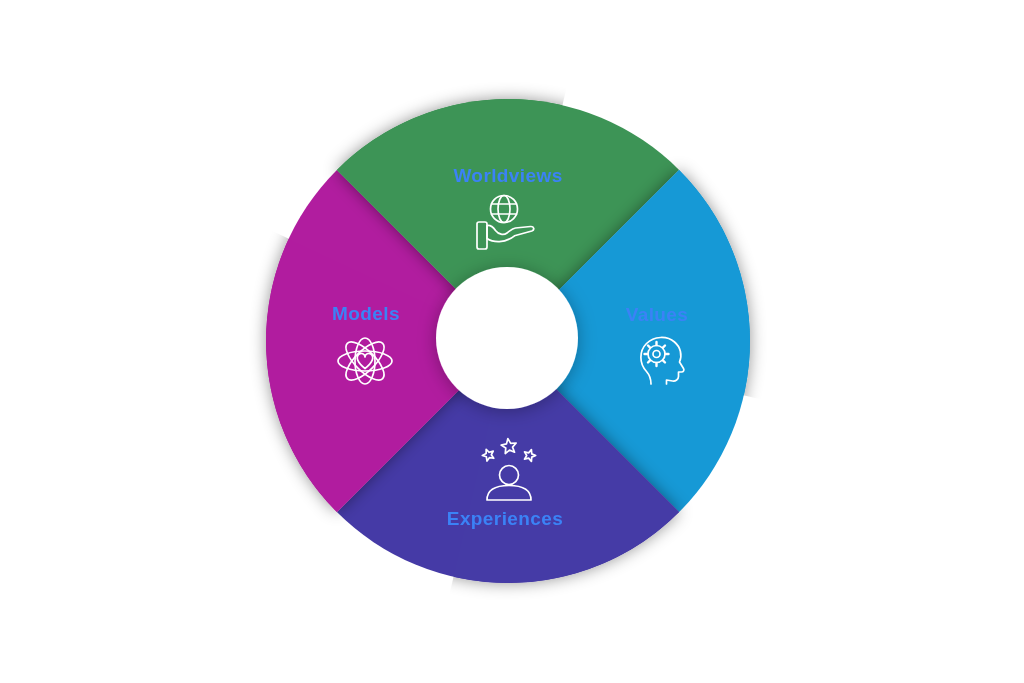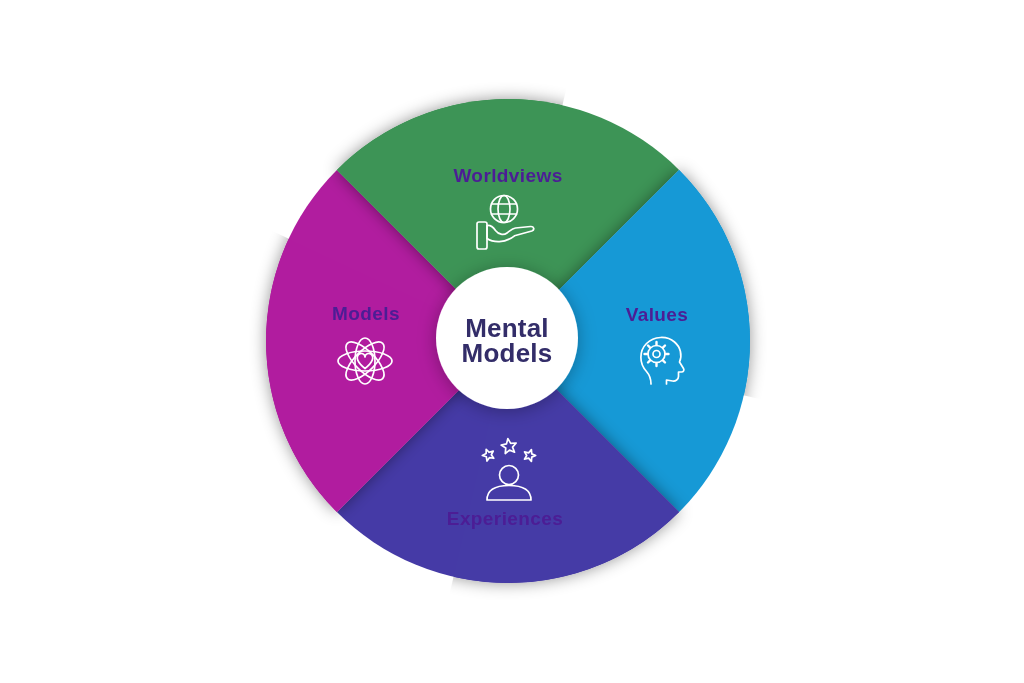--- a/index.html
+++ b/index.html
@@ -5,21 +5,21 @@
   html,body{margin:0;padding:0;}
   body{
     width:1024px;height:683px;position:relative;overflow:hidden;
     background:#ffffff;
     font-family:"Liberation Sans", sans-serif;
   }
   #stage{position:absolute;left:0;top:0;width:1024px;height:683px;}
   svg.wheel{position:absolute;left:0;top:0;}
   .seg-label{
     position:absolute;transform:translate(-50%,-50%);
-    color:#4c1d95;font-size:19px;font-weight:600;letter-spacing:.4px;
+    color:#3b82f6;font-size:19px;font-weight:600;letter-spacing:.4px;
     white-space:nowrap;text-align:center;
   }
   .center-title{
     position:absolute;left:507px;top:341px;transform:translate(-50%,-50%);
     color:#332D69;font-size:26px;font-weight:700;line-height:25px;
     letter-spacing:.2px;text-align:center;white-space:nowrap;
   }
   .icon{
     position:absolute;fill:none;stroke:#ffffff;stroke-width:1.7;
     stroke-linecap:round;stroke-linejoin:round;
@@ -66,24 +66,20 @@
     <g clip-path="url(#clipBlue)">
       <path d="M508,341 L679.1,169.9 A242,242 0 0 1 590.8,568.4 Z" filter="url(#segShadow)" fill="#1699D6"></path>
     </g>
     <g clip-path="url(#clipPurple)">
       <path d="M508,341 L679.1,512.1 A242,242 0 0 1 280.6,423.8 Z" filter="url(#segShadow)" fill="#453AA6"></path>
     </g>
 
     <circle cx="507" cy="338" r="71" filter="url(#circleShadow)" fill="#FFFFFF"></circle>
   </svg>
 
-  <div class="center-title">
-    <div>Mental</div>
-    <div>Models</div>
-  </div>
 
   <div class="seg-label" style="left:508px;top:176px">Worldviews</div>
   <div class="seg-label" style="left:657px;top:315px">Values</div>
   <div class="seg-label" style="left:505px;top:519px">Experiences</div>
   <div class="seg-label" style="left:366px;top:314px">Models</div>
 
   <svg class="icon" style="left:474px;top:192px" width="66" height="62" viewBox="0 0 66 62">
     <circle cx="30" cy="17" r="13.5"></circle>
     <ellipse cx="30" cy="17" rx="6" ry="13.5"></ellipse>
     <line x1="17.5" y1="12" x2="42.5" y2="12"></line>

